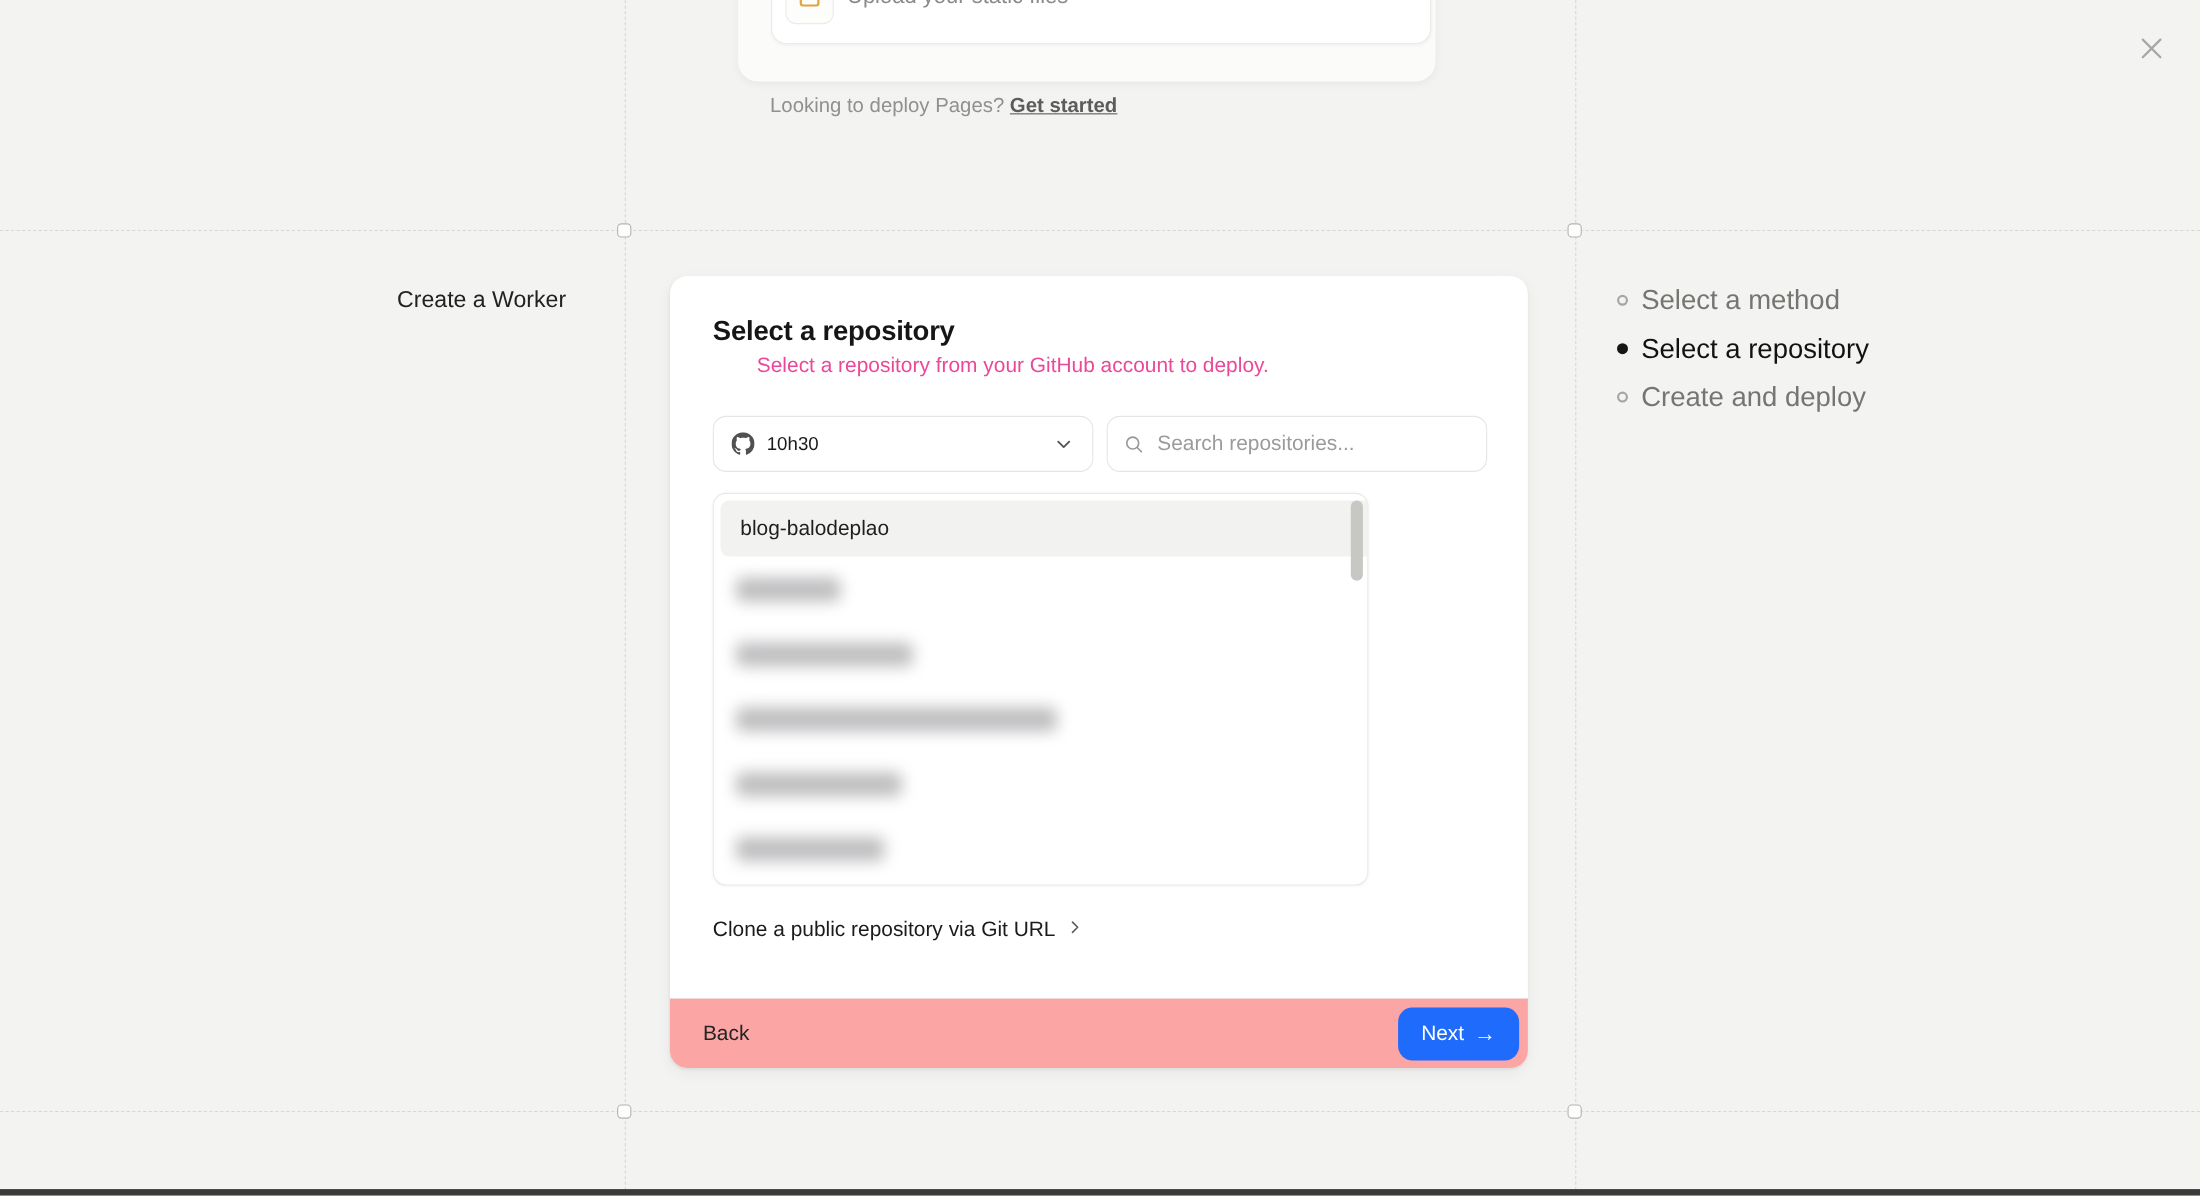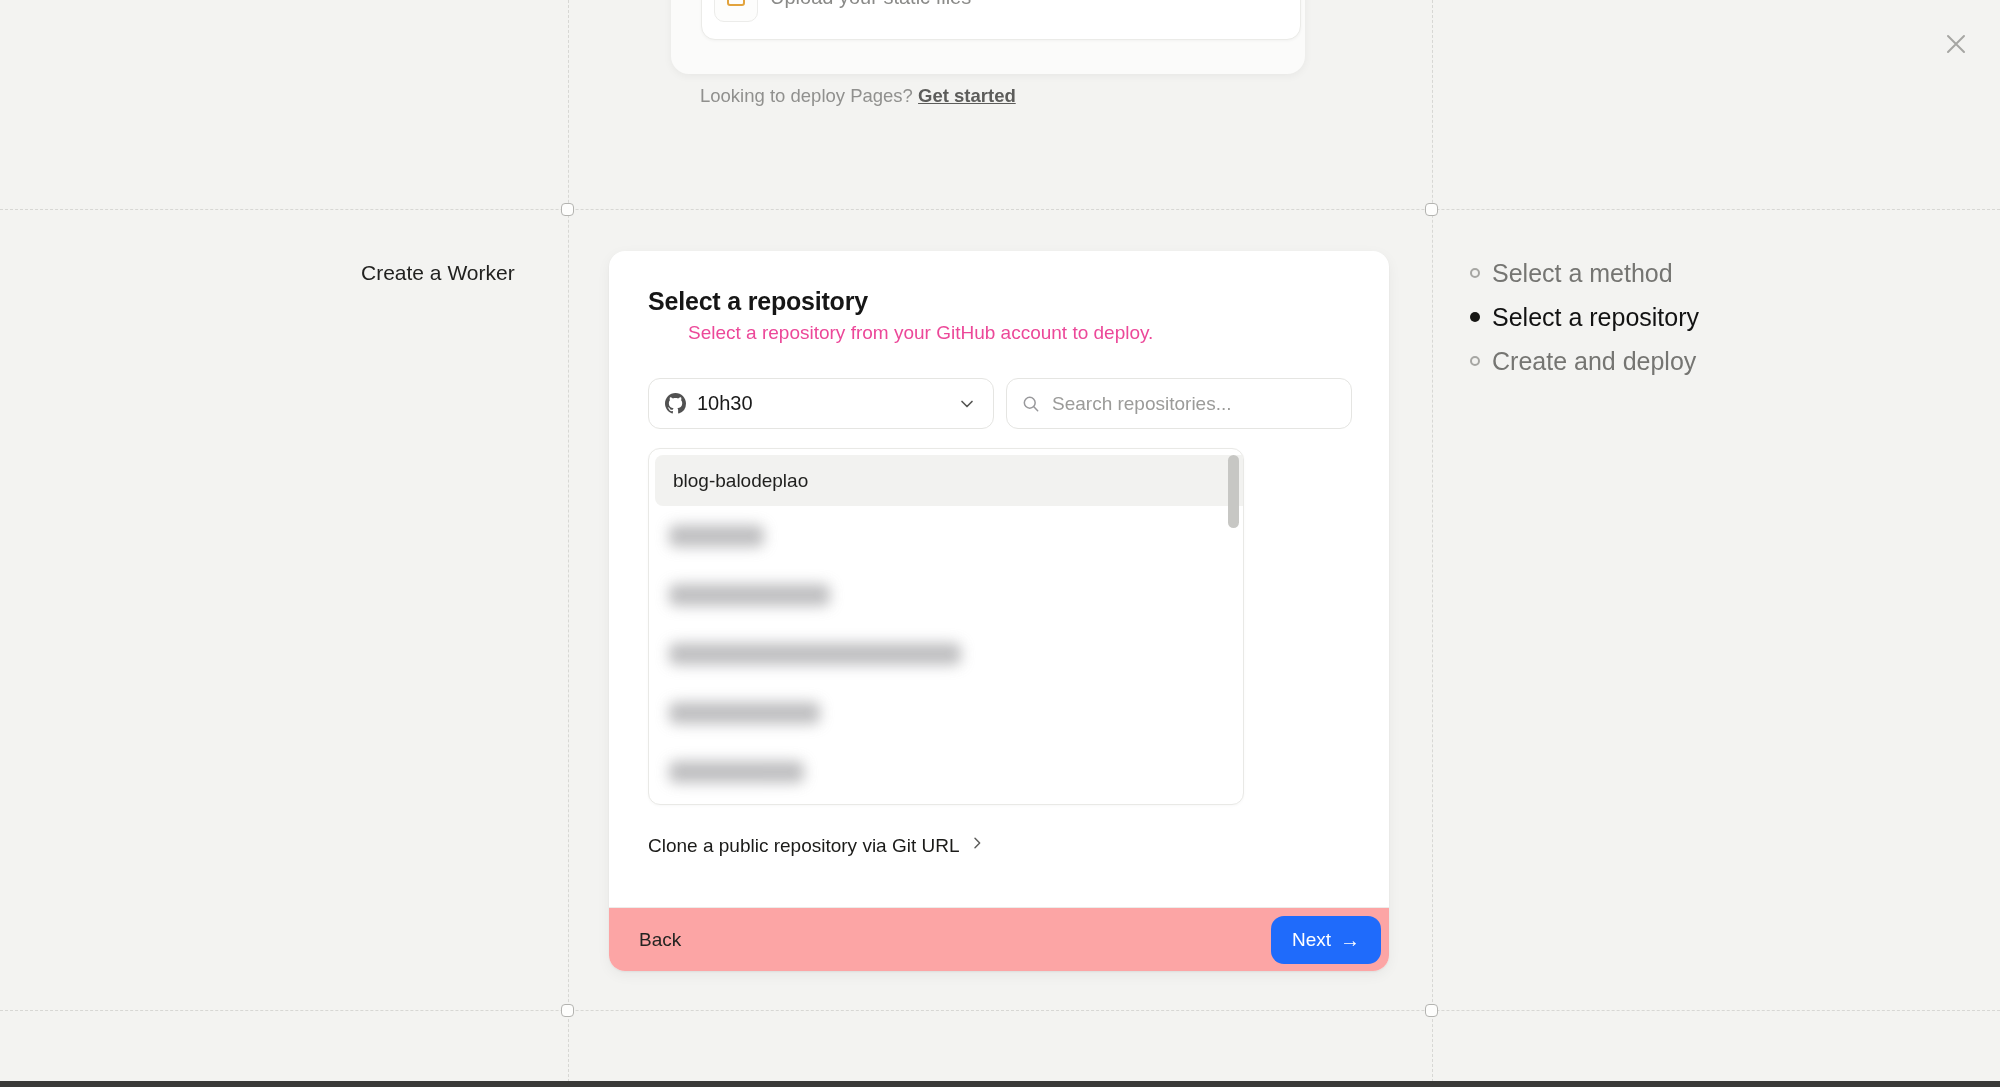--- a/index.html
+++ b/index.html
@@ -60,21 +60,21 @@
   }
   .card-title{position:absolute;left:39px;top:36px;font-size:25px;font-weight:bold;color:#161616;letter-spacing:-.2px;}
   .card-subtitle{position:absolute;left:39px;top:71px;font-size:19px;color:#ec4899;margin-left:40px;}
 
   .account-dd{
     position:absolute;left:39px;top:127px;width:346px;height:51px;box-sizing:border-box;
     border:1px solid #e5e5e2;border-radius:12px;background:#fff;cursor:pointer;
     display:flex;align-items:center;padding:0 16px;
   }
   .account-dd .gh{flex:0 0 auto;margin-right:11px;display:flex;}
-  .account-dd .val{font-size:20px;color:#1a1a1a;flex:1;}
+  .account-dd .val{font-size:17px;color:#1a1a1a;flex:1;}
   .search-box{
     position:absolute;left:397px;top:127px;width:346px;height:51px;box-sizing:border-box;
     border:1px solid #e5e5e2;border-radius:12px;background:#fff;
     display:flex;align-items:center;padding:0 14px;
   }
   .search-box input{
     border:none;outline:none;flex:1;font-size:19px;color:#ec4899;margin-left:9px;background:transparent;
     font-family:"Liberation Sans","DejaVu Sans",sans-serif;
   }
   .search-box input::placeholder{color:#9b9b99;}

